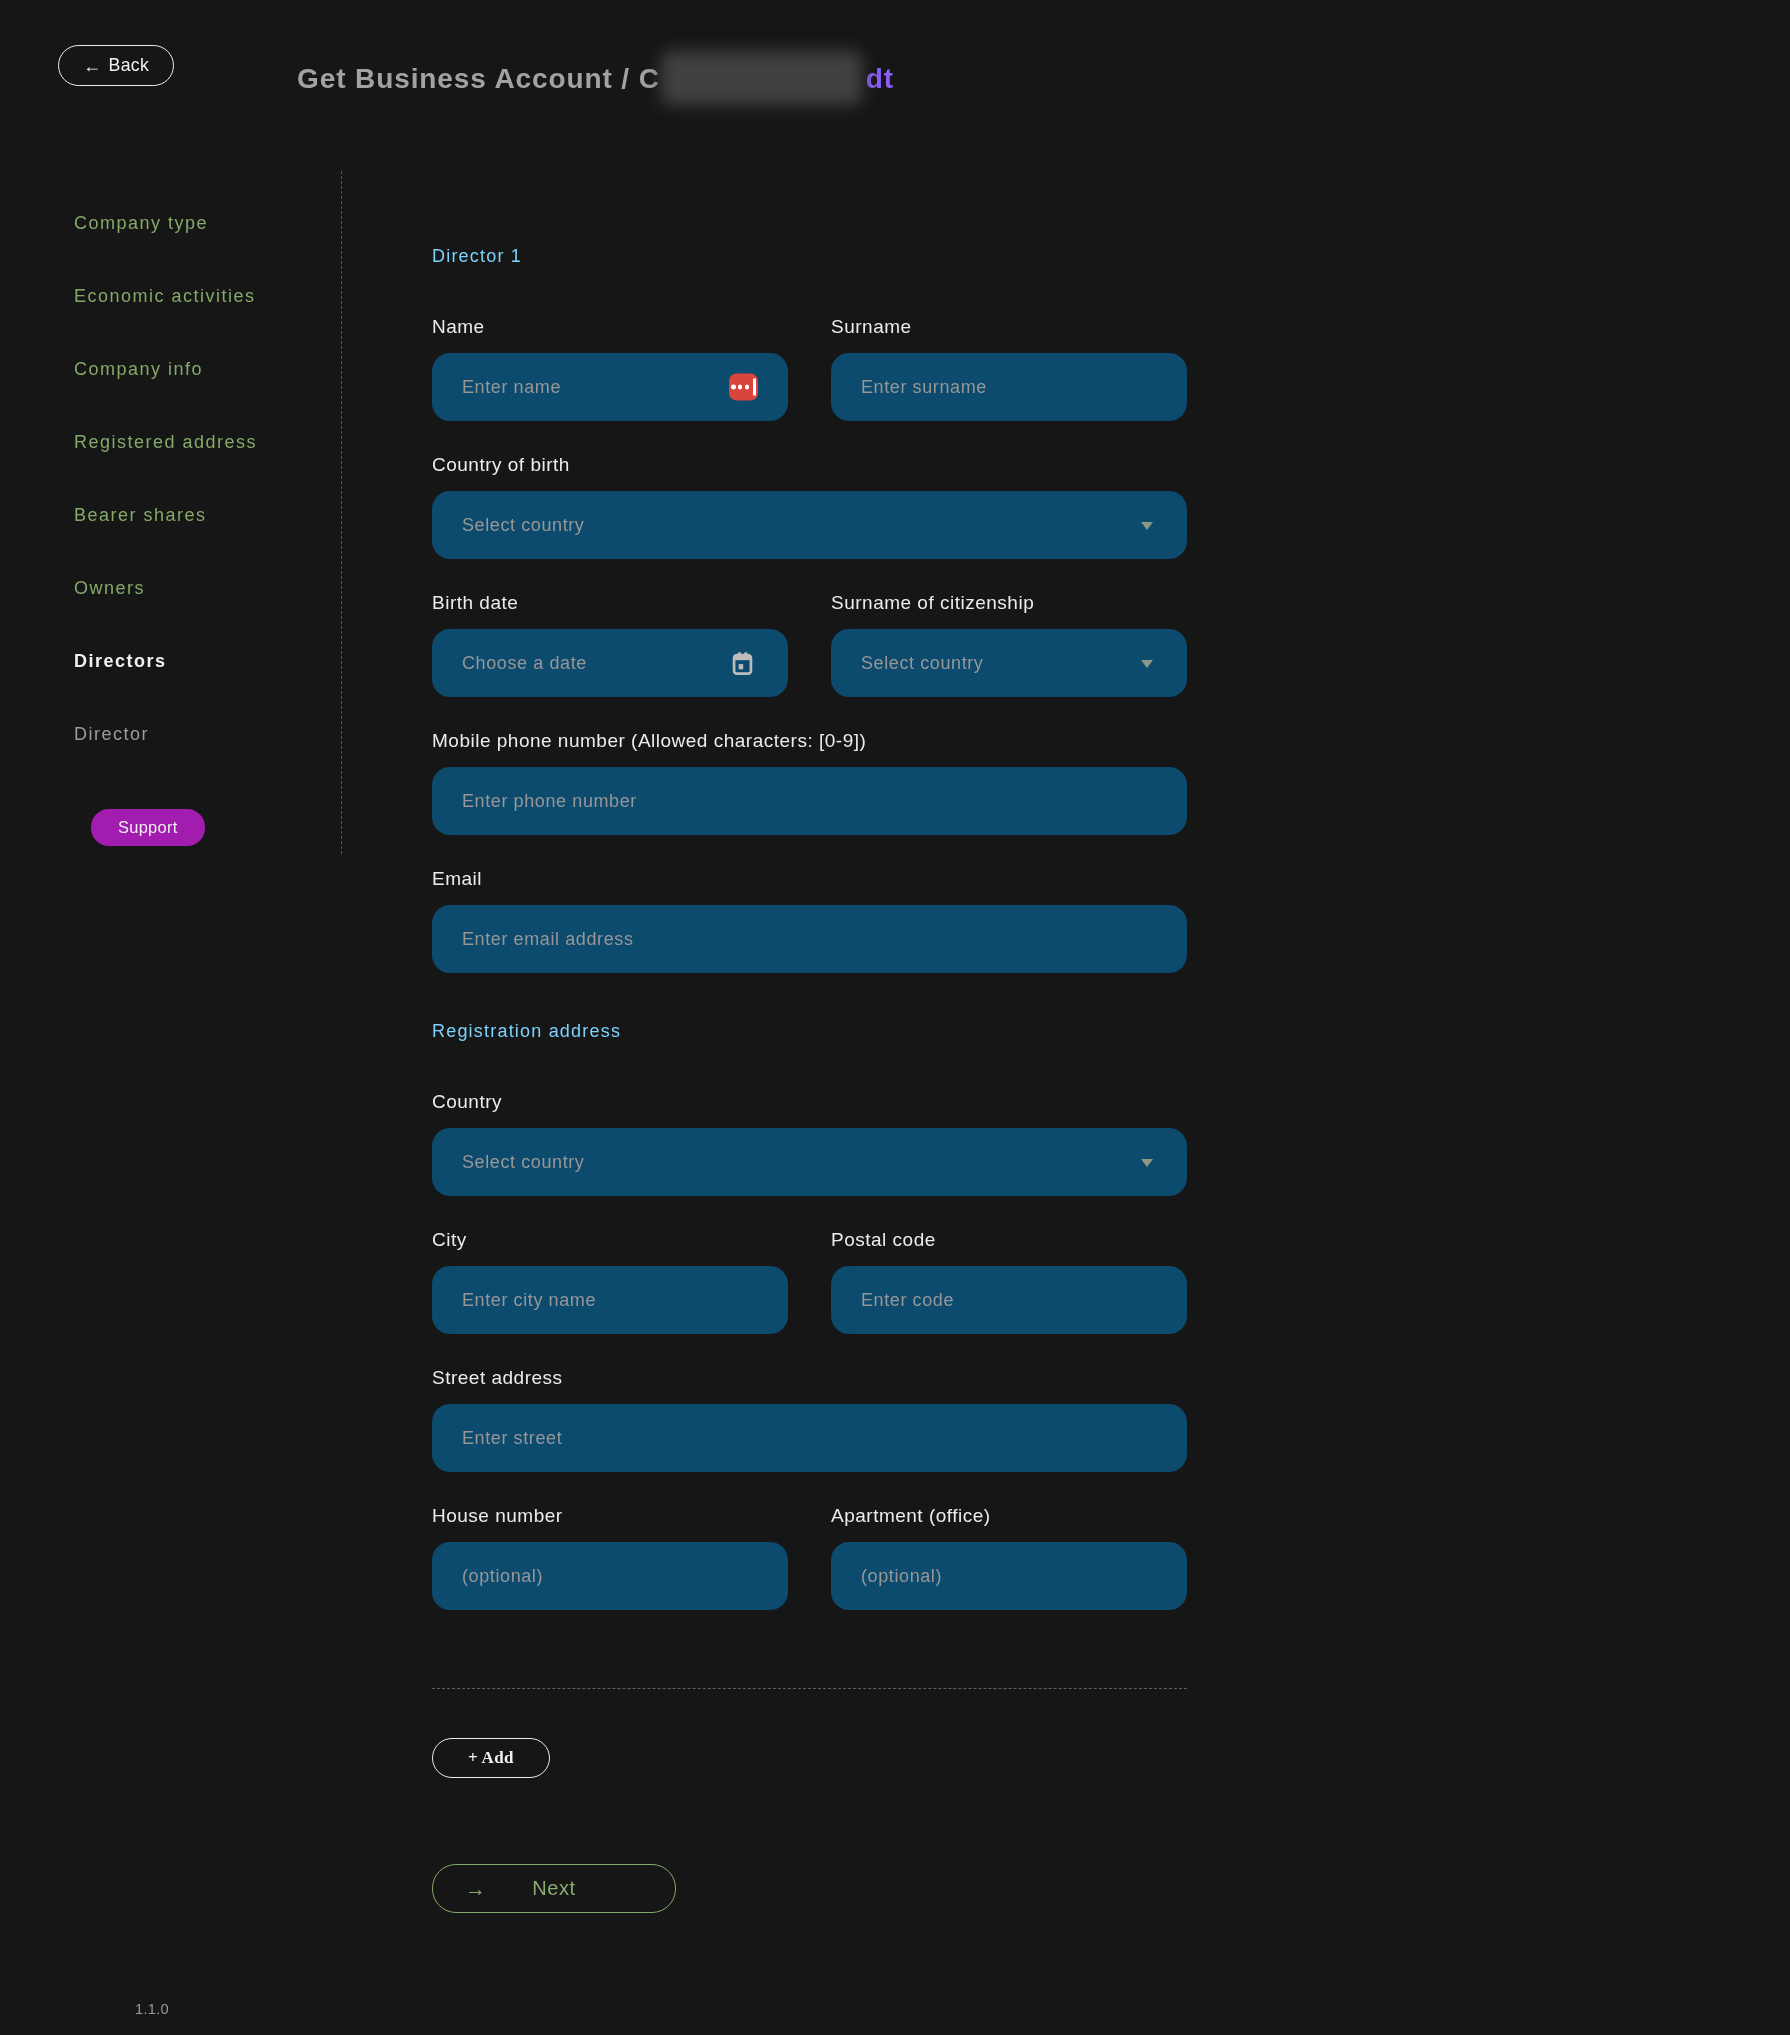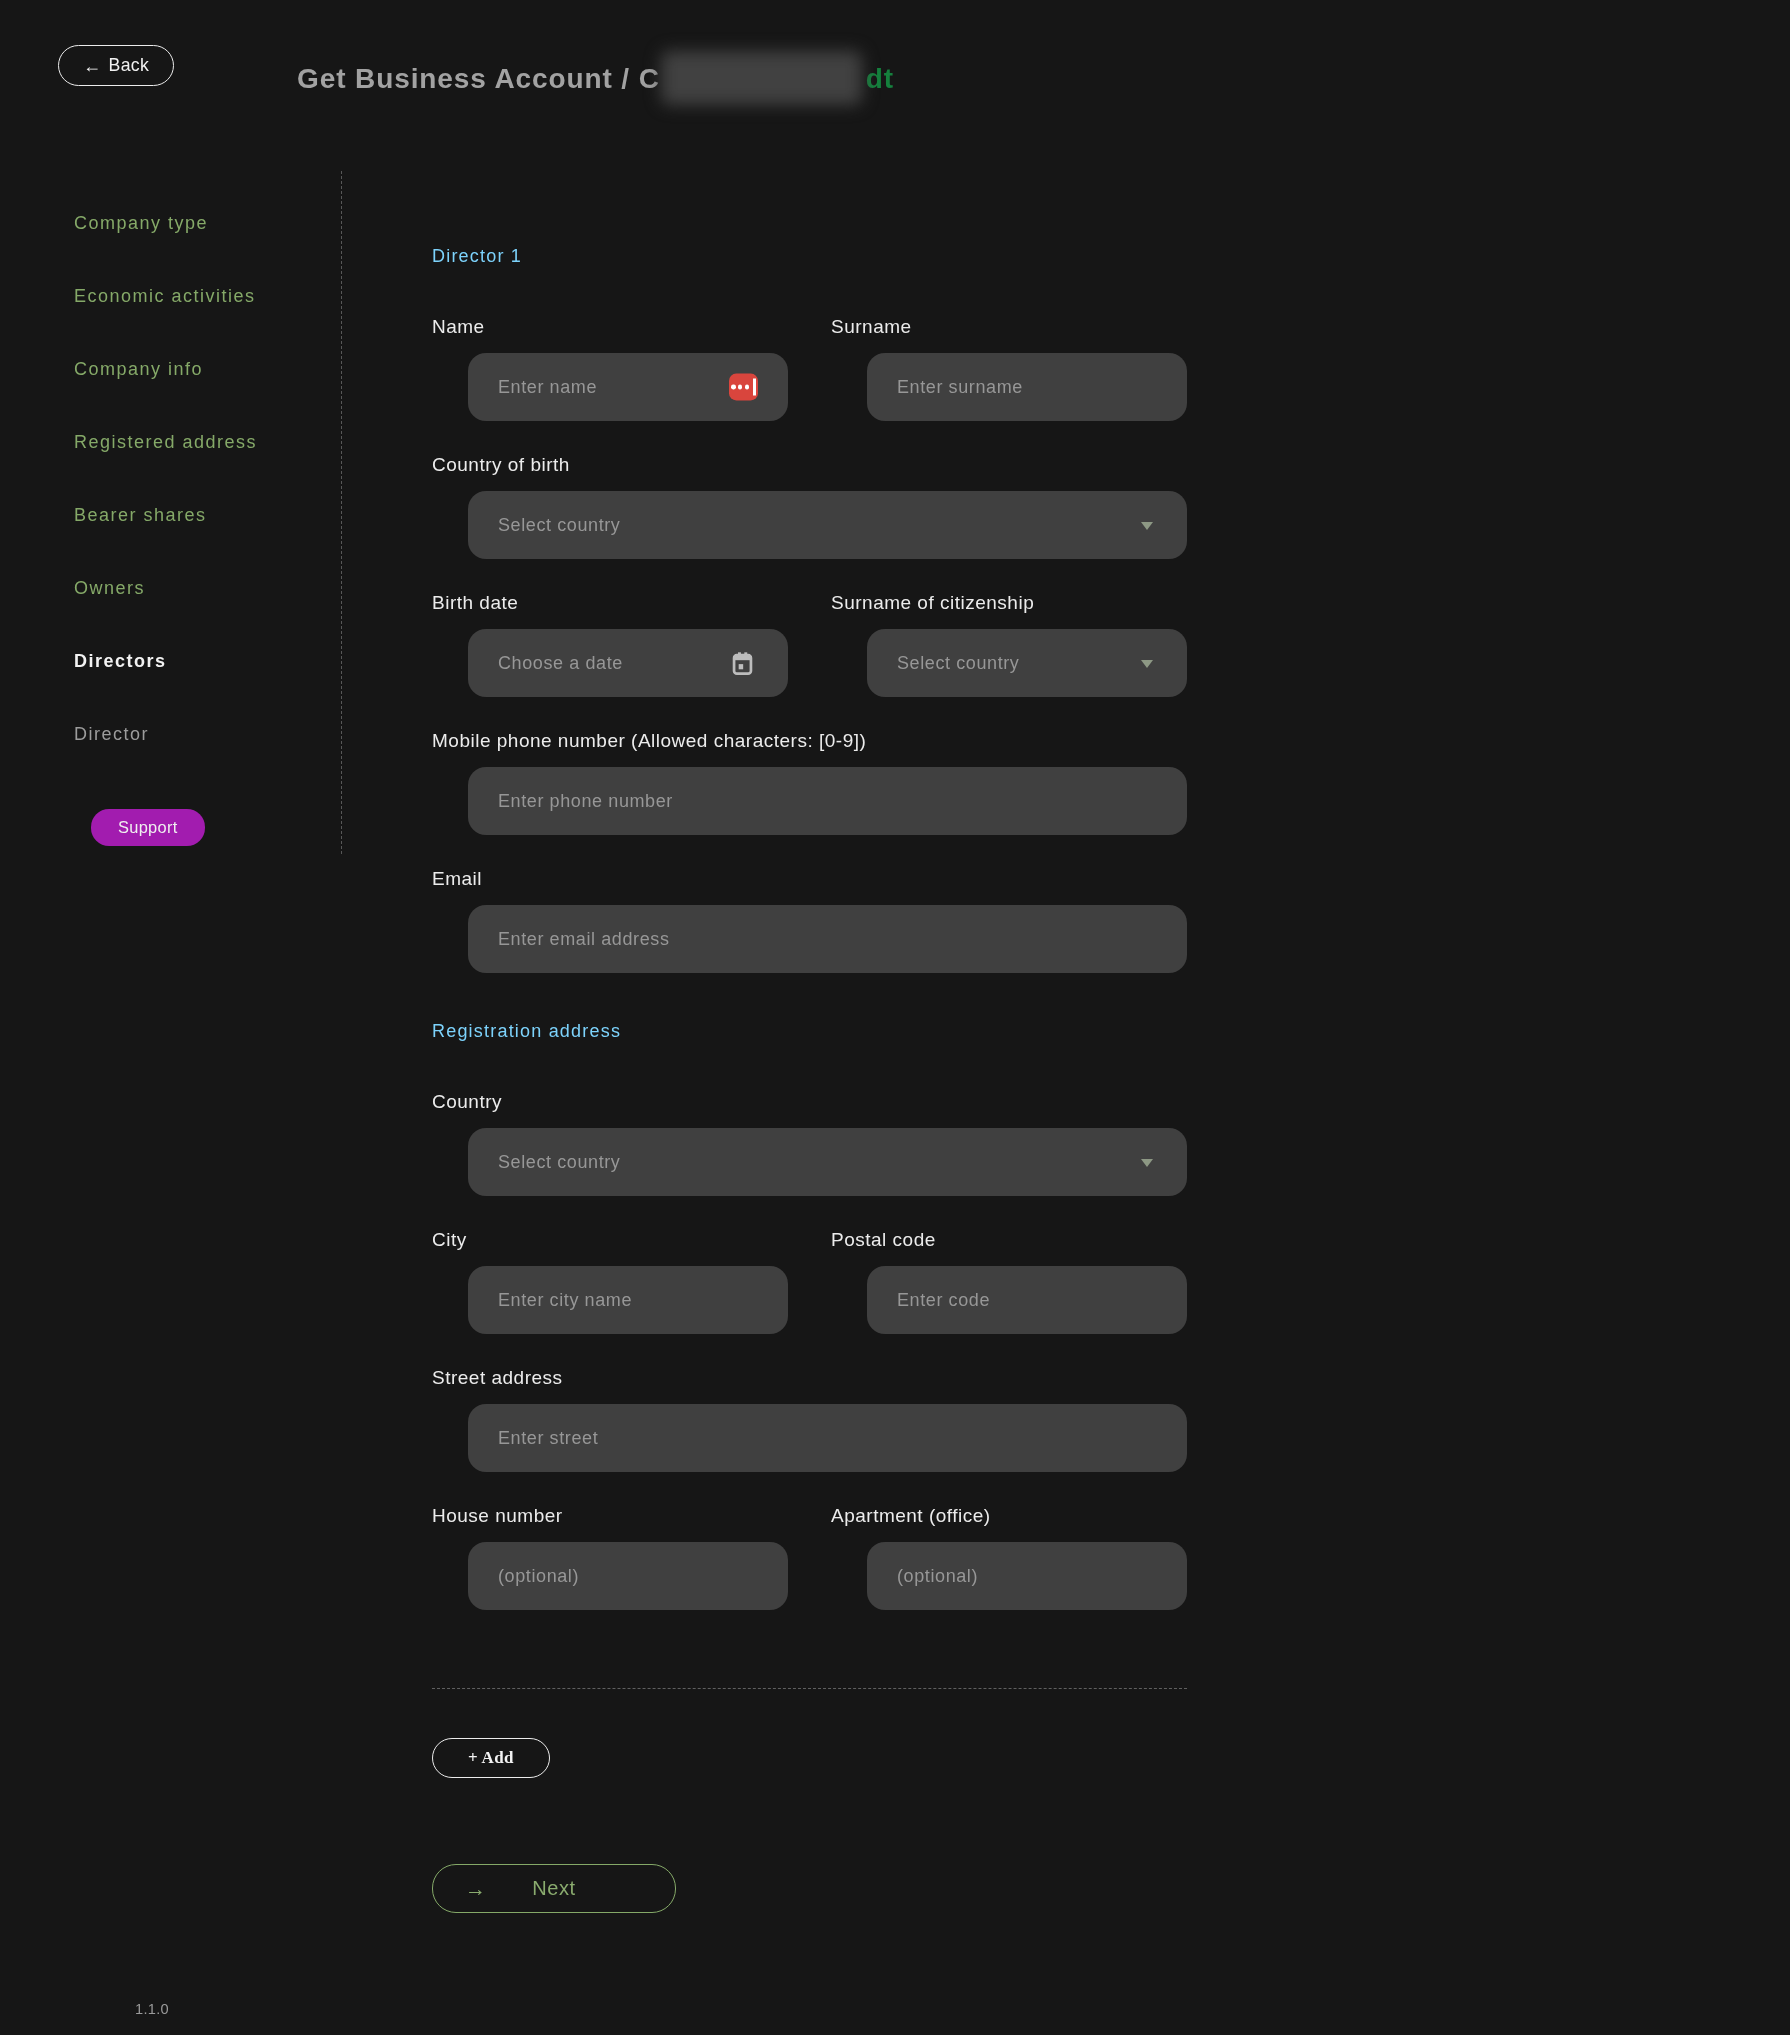--- a/index.html
+++ b/index.html
@@ -24,21 +24,21 @@
     position:absolute; left:297px; top:51px;
     font-size:28px; font-weight:700; color:#a2a2a2;
     letter-spacing:0.9px; display:flex; align-items:center;
     line-height:37px; white-space:nowrap;
   }
   .page-title .redacted {
     display:inline-block; width:201px; height:54px;
     margin:0 3.7px 0 1.2px; border-radius:8.5px;
     background:#414141; filter:blur(8px);
   }
-  .page-title .suffix { color:#15803d; }
+  .page-title .suffix { color:#8b5cf6; }
 
   
   .sidebar { position:absolute; left:74px; top:212px; width:256px; }
   .side-item {
     font-size:18px; letter-spacing:1.5px; line-height:22px;
     margin-bottom:51px; cursor:pointer; font-weight:500;
     color:#85a968;
   }
   .side-item.active { color:#f2f2f2; font-weight:700; }
   .side-item.upcoming { color:#9c9c9c; }
@@ -63,24 +63,23 @@
   .section-title.reg { margin-top:48px; }
   .row { display:flex; gap:43px; }
   .group { margin-bottom:33px; }
   .half { width:356px; }
   .full { width:755px; }
   .field-label {
     display:block; color:#ececec; font-size:19px;
     letter-spacing:0.5px; margin-bottom:15px;
   }
   .control {
-    position:relative; height:68px; background:#404040;
+    position:relative; height:68px; background:#0c4a6e;
     border-radius:18px; display:flex; align-items:center;
     padding:0 30px;
-    margin-left:36px;
   }
   .control input {
     width:100%; background:transparent; border:none; outline:none;
     color:#d8d8d8; font-size:18px; font-family:inherit; letter-spacing:0.6px;
   }
   .control input::placeholder { color:#979797; opacity:1; letter-spacing:0.6px; }
   .control.select { cursor:pointer; }
   .select .value { color:#979797; font-size:18px; letter-spacing:0.6px; }
   .chevron-down {
     position:absolute; right:34px; top:50%; transform:translateY(-38%);

